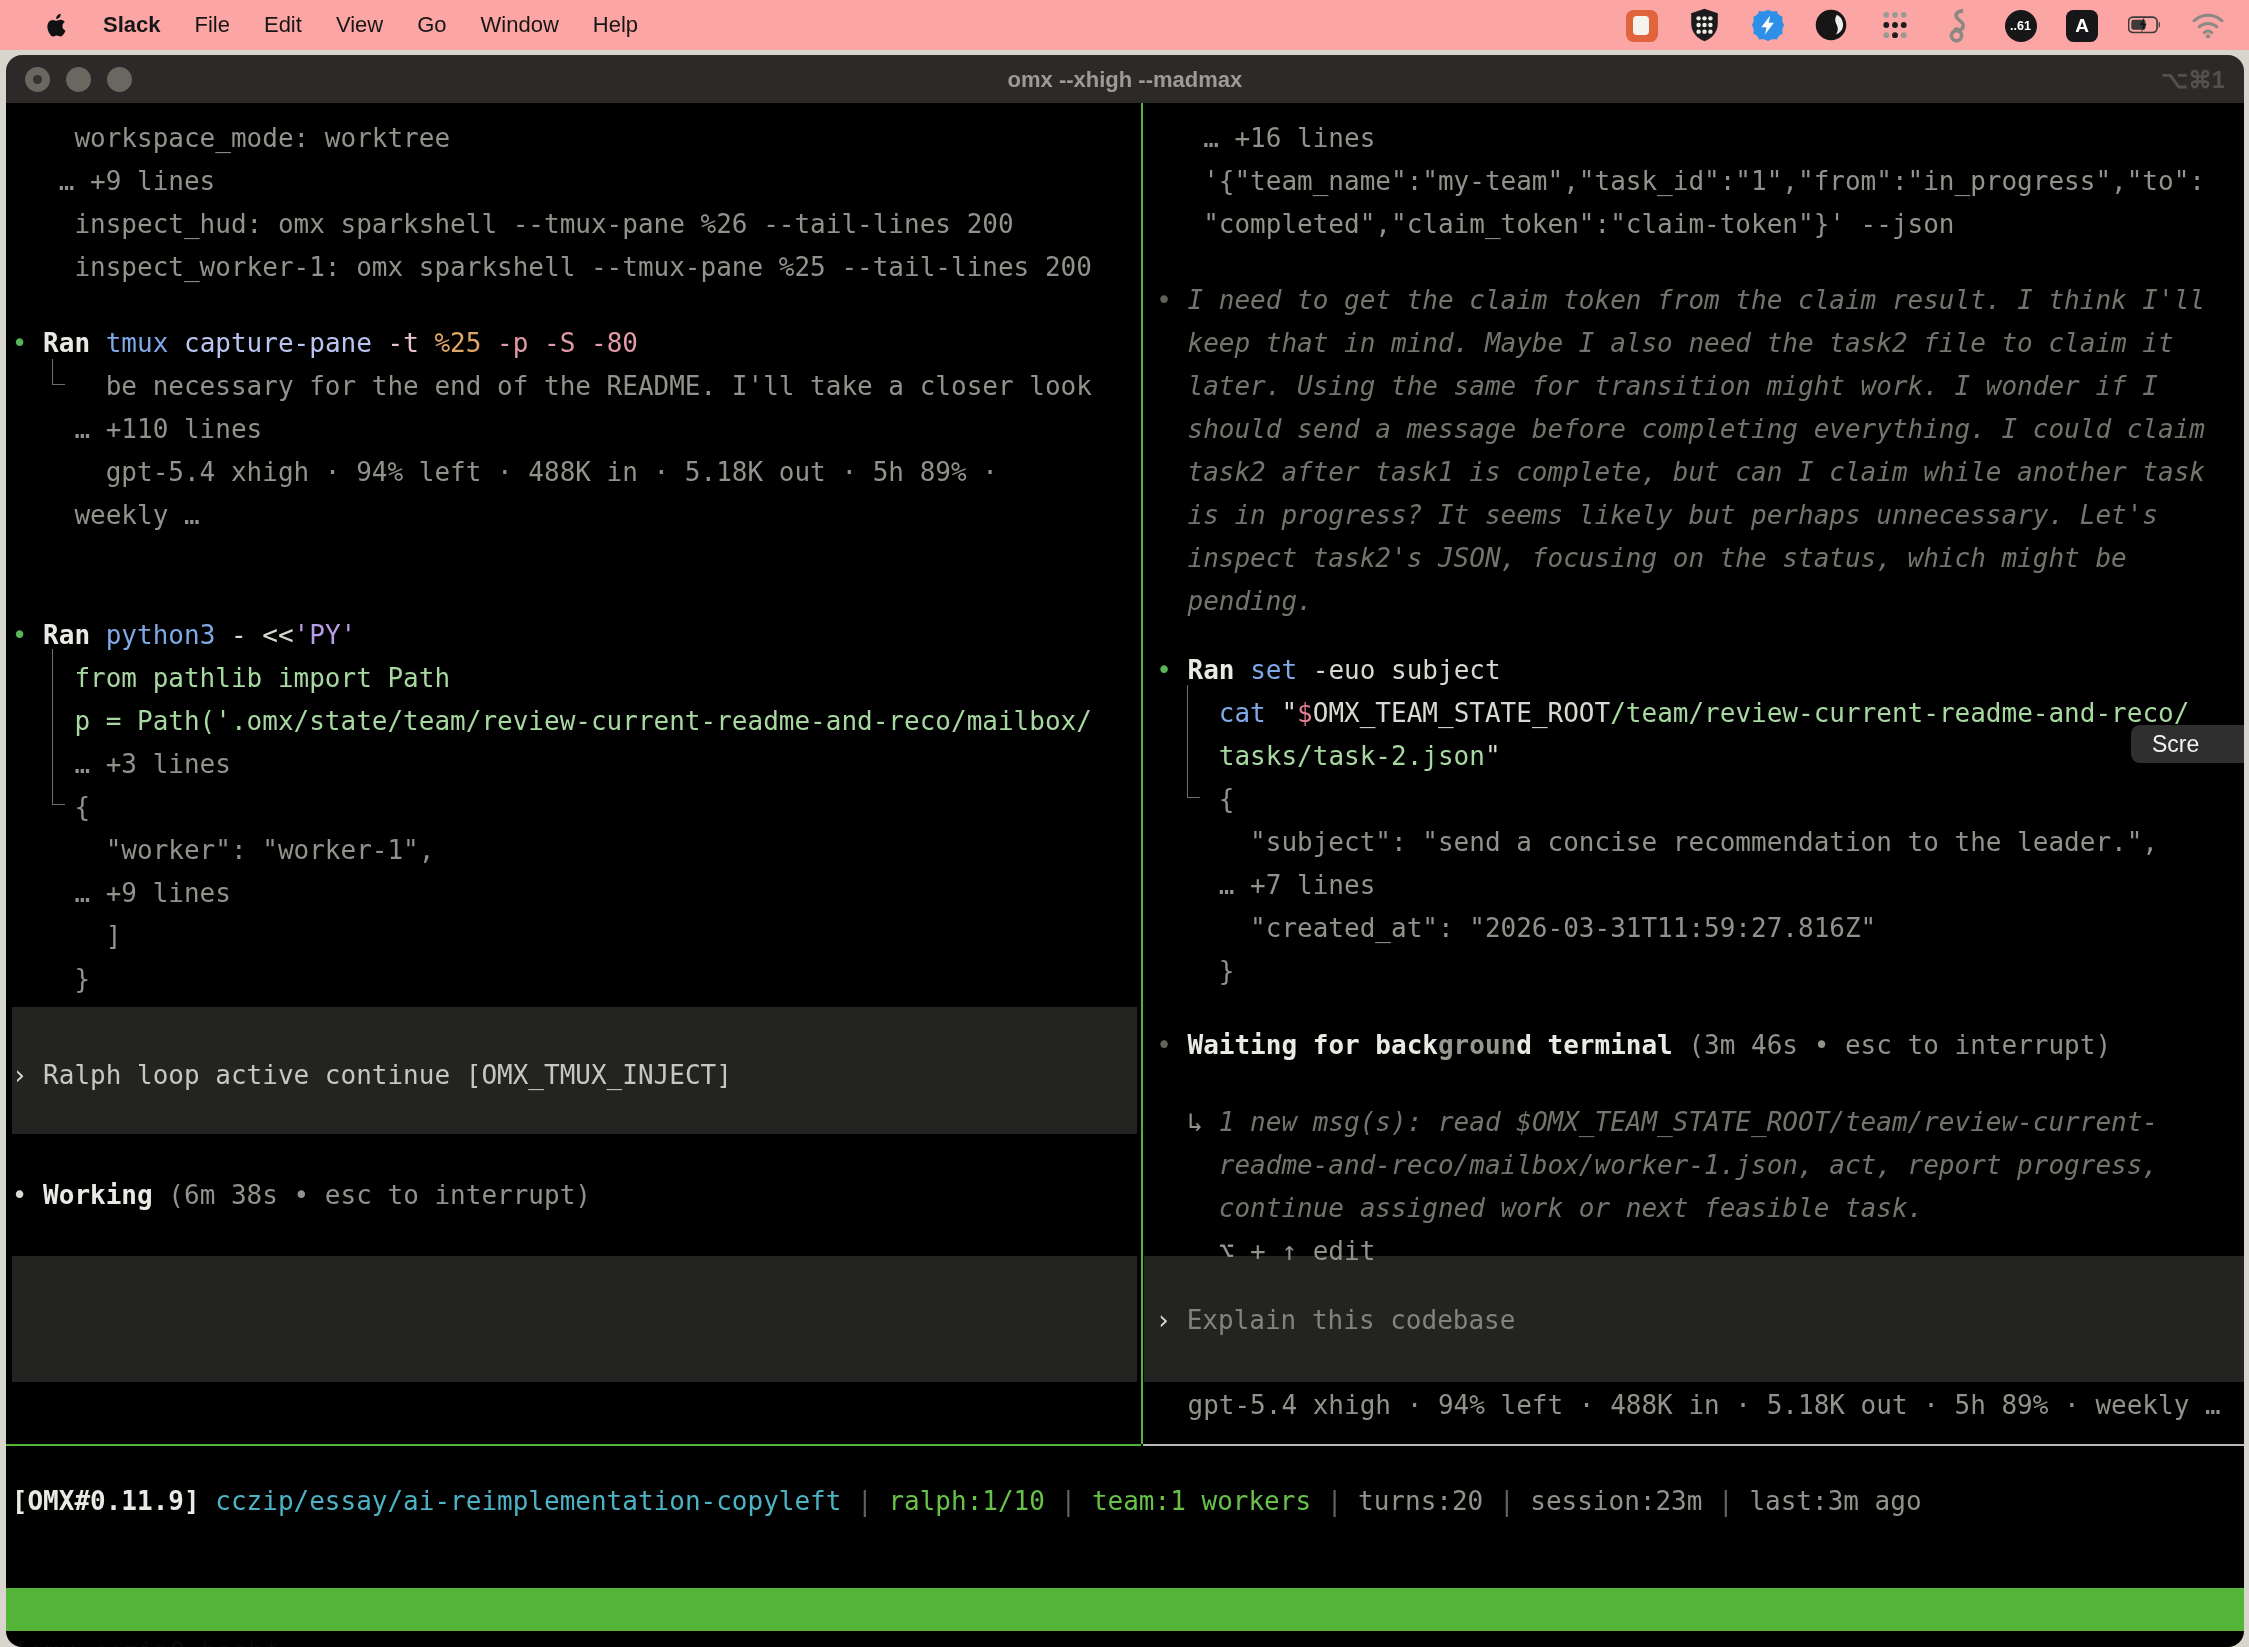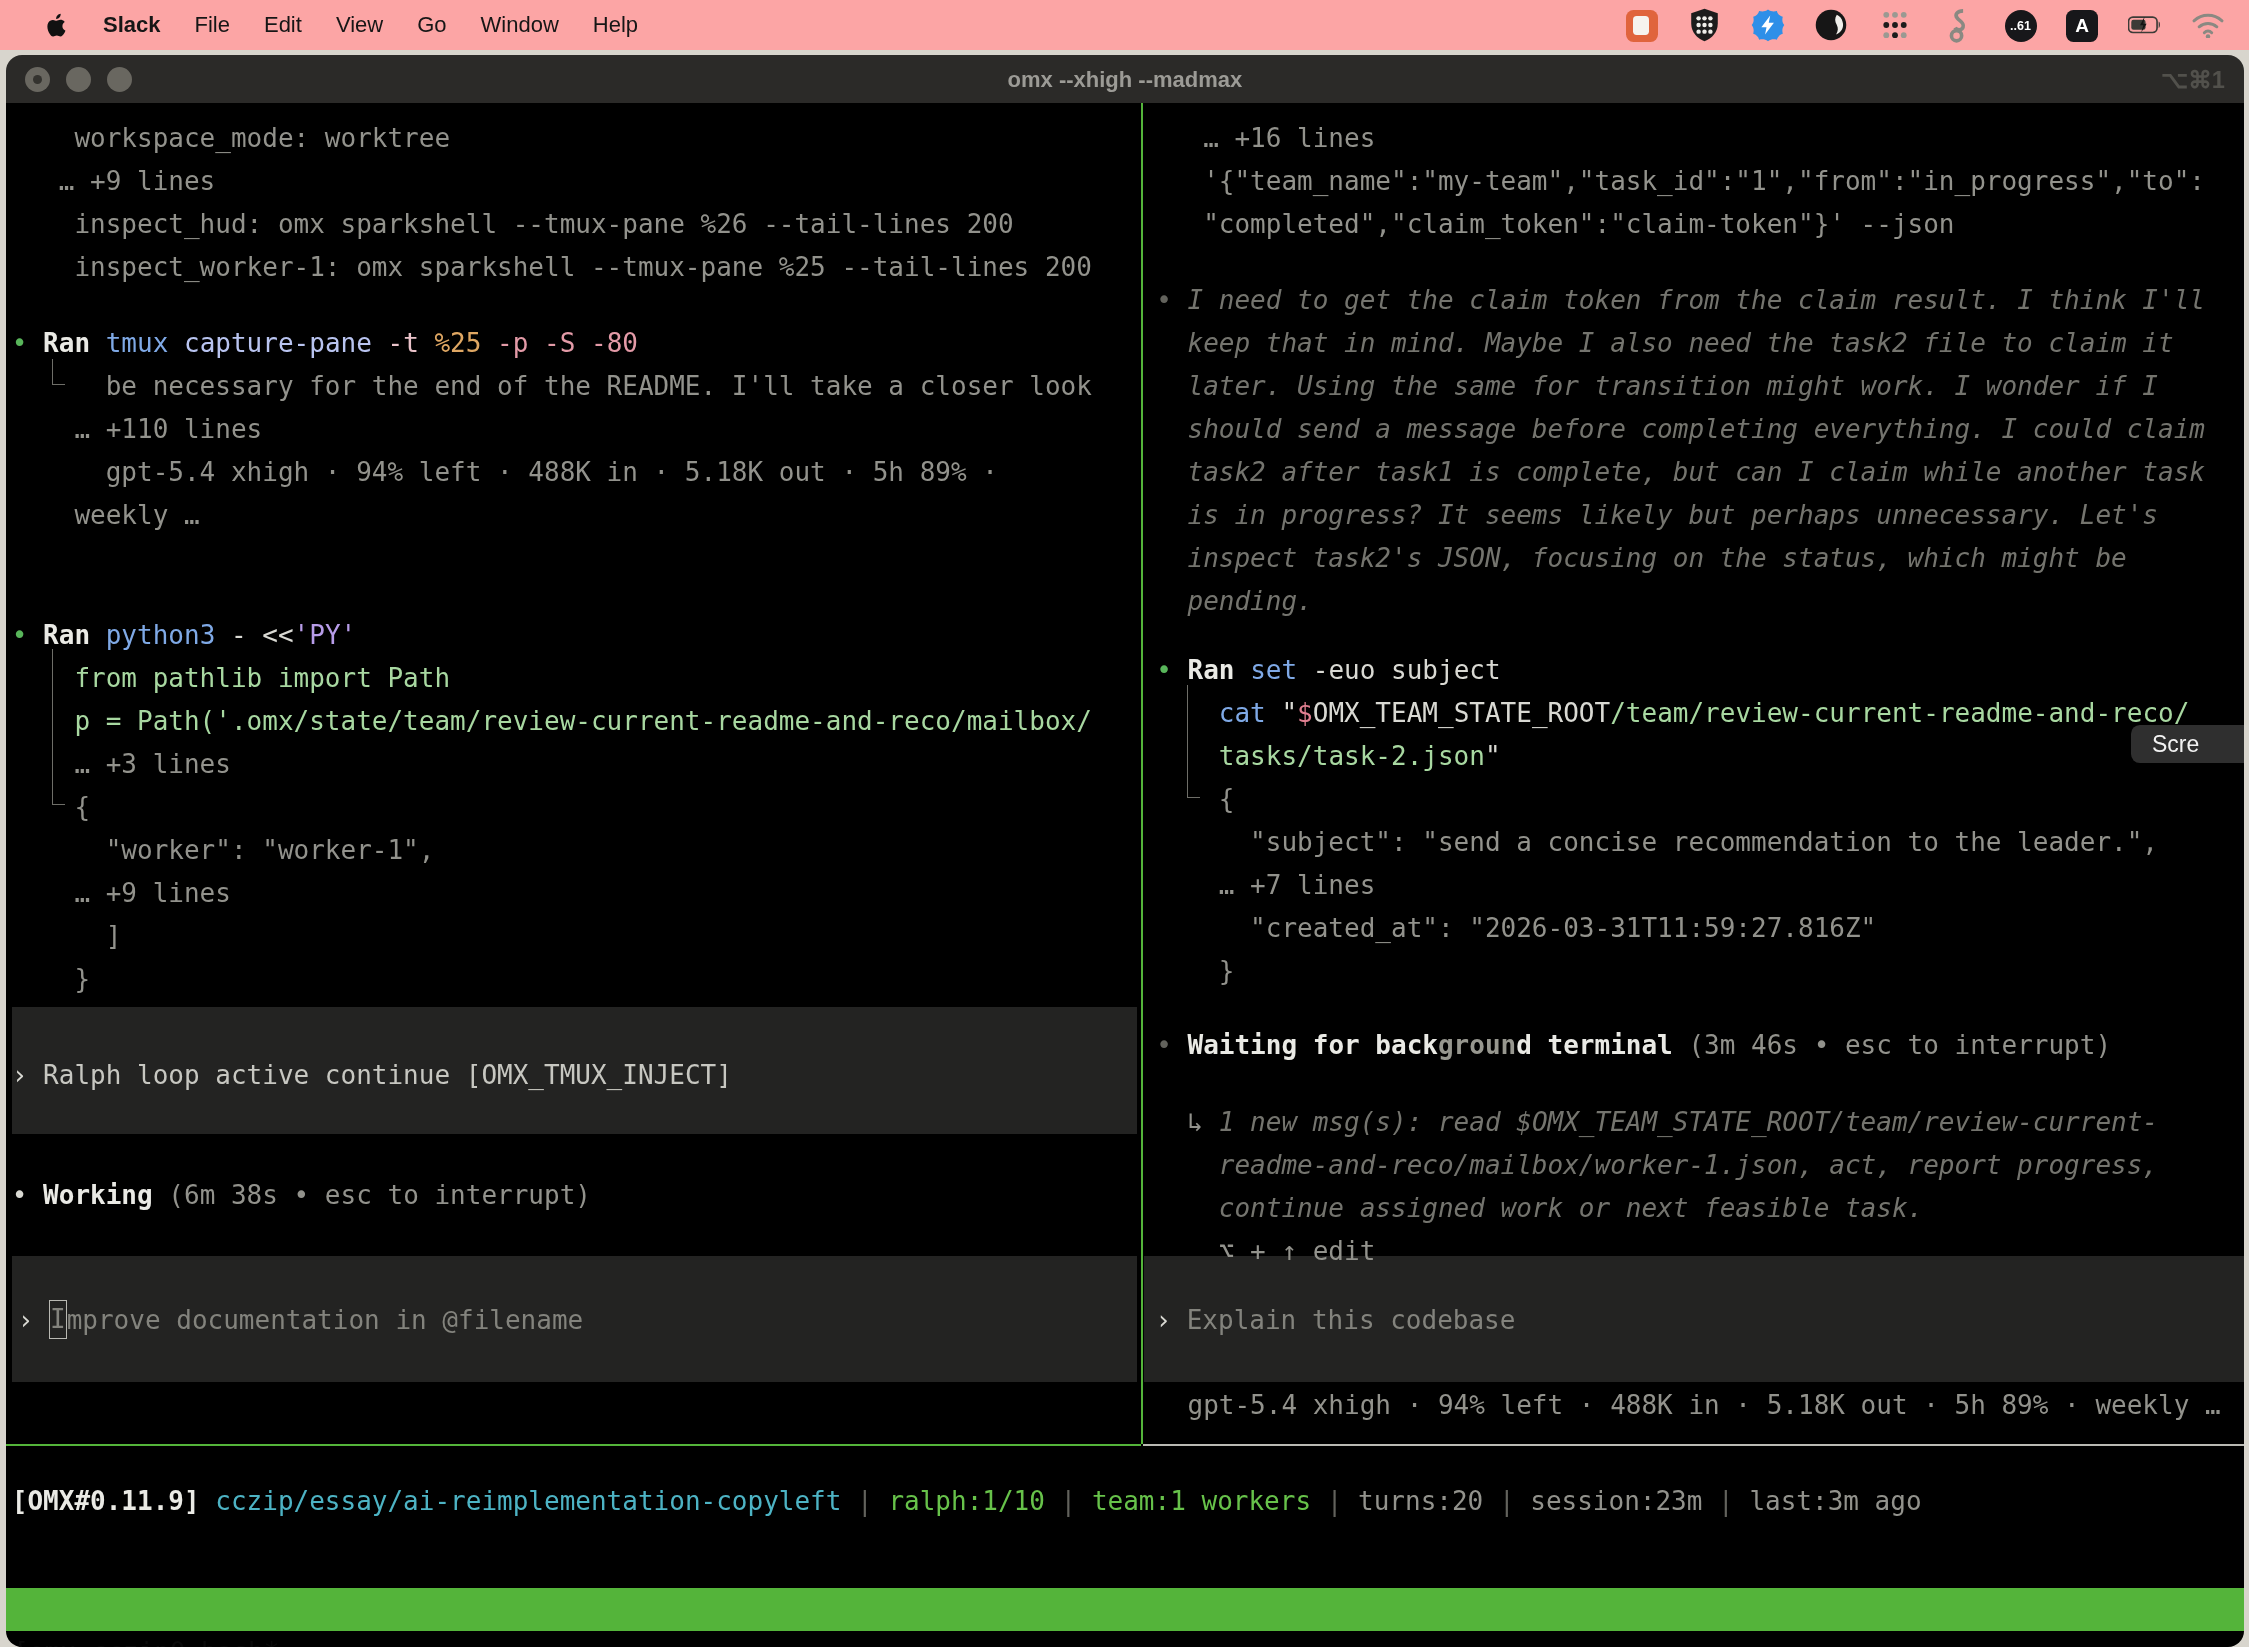--- a/index.html
+++ b/index.html
@@ -220,21 +220,20 @@
         <div class="tl"><span class="g">    }</span></div>
       </div>
     <div class="corner" style="left:46px;top:546px;height:155px"></div>
     <div class="block" style="top:951px">
         <div class="tl"><span class="w">› </span><span class="lt">Ralph loop active continue [OMX_TMUX_INJECT]</span></div>
       </div>
     <div class="block" style="top:1071px">
         <div class="tl"><span class="w">• </span><span class="b">Working </span><span class="g">(6m 38s • esc to interrupt)</span></div>
       </div>
 
-    <div class="inputrow" style="left:11.8px;top:1196px"><span class="prompt">› </span><span class="cursor">I</span><span class="ph">mprove documentation in @filename</span></div>
 
   </div>
 
   <div class="pane pane-r">
     <div class="band inband-r"></div>
 
     <div class="block" style="top:14px">
         <div class="tl"><span class="g">   … +16 lines</span></div>
         <div class="tl"><span class="g">   '{"team_name":"my-team","task_id":"1","from":"in_progress","to":</span></div>
         <div class="tl"><span class="g">   "completed","claim_token":"claim-token"}' --json</span></div>

